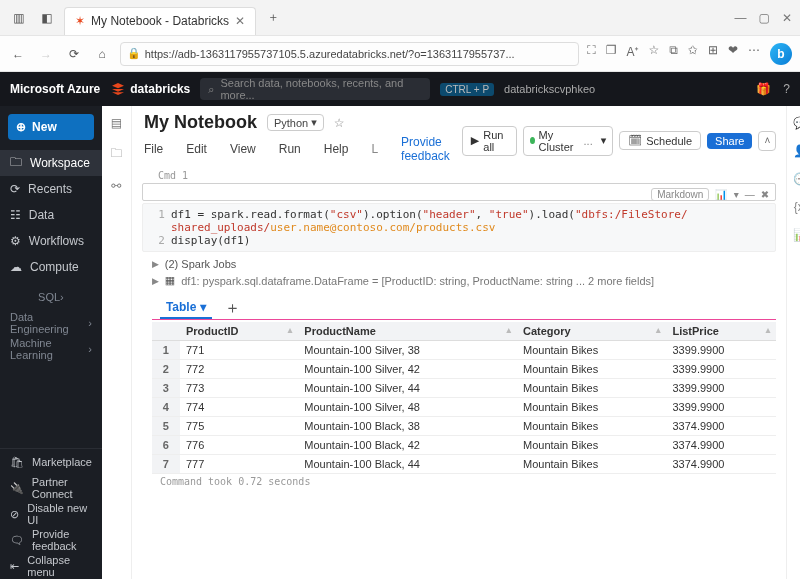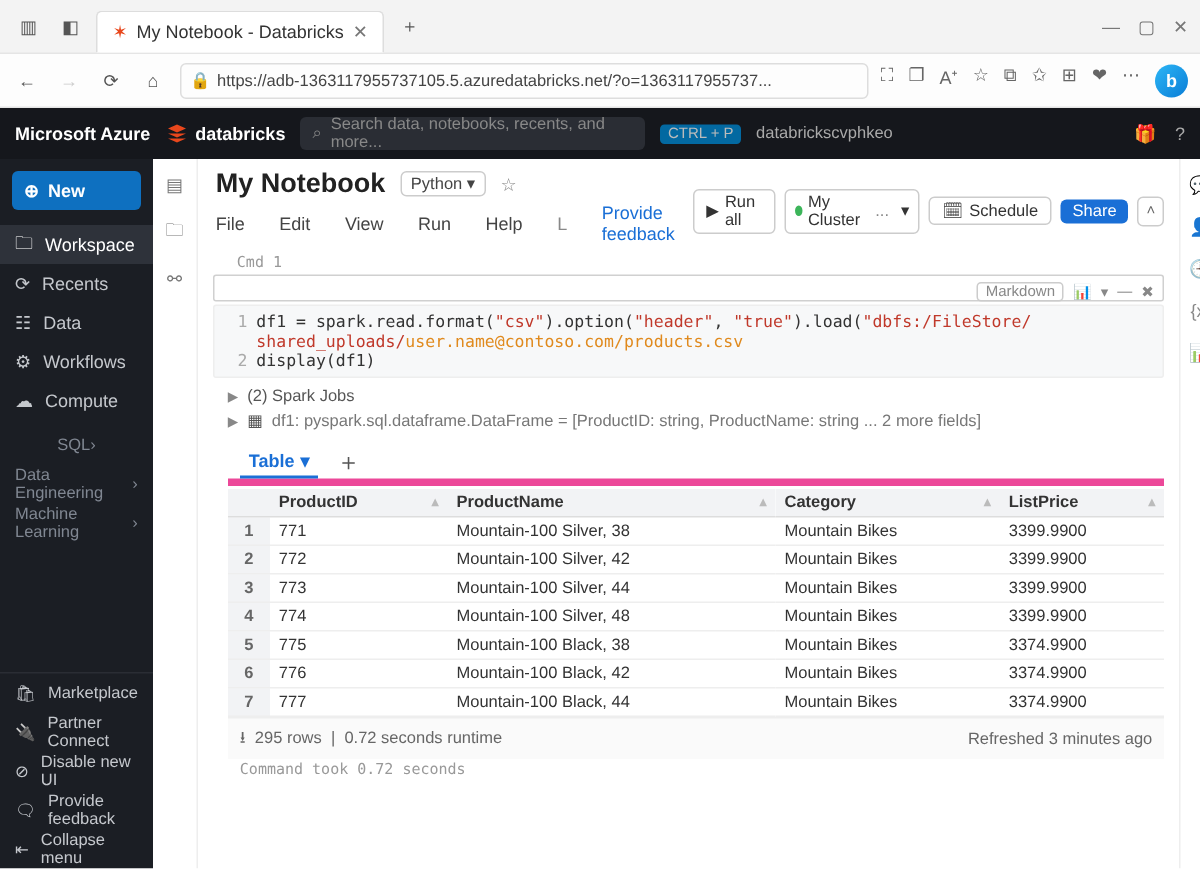--- a/index.html
+++ b/index.html
@@ -13,21 +13,21 @@
 .urlbar .btn{width:20px;height:20px;display:flex;align-items:center;justify-content:center;color:#555}
 .urlfield{flex:1;height:24px;border:1px solid #ddd;border-radius:4px;display:flex;align-items:center;padding:0 6px;font-size:11px;color:#444;overflow:hidden;white-space:nowrap}
 .lock{color:#666;margin-right:4px}
 .urlicons{display:flex;gap:10px;color:#666}
 .bing{width:22px;height:22px;border-radius:50%;background:linear-gradient(135deg,#2cb6f6,#0a7dd6);display:flex;align-items:center;justify-content:center;color:#fff;font-weight:bold;font-size:12px}
 .dbbar{height:34px;background:#15171c;display:flex;align-items:center;color:#ccc;gap:10px;padding:0 10px;font-size:12px}
 .azure{font-weight:600;color:#fff}
 .logo{display:flex;align-items:center;gap:4px;color:#fff;font-weight:600}
 .logo svg{width:16px;height:16px}
 .search{flex:0 0 230px;height:22px;background:#2a2d34;border-radius:4px;display:flex;align-items:center;padding:0 8px;color:#888;font-size:11px;gap:6px}
-.kbd{background:#0369a1;border-radius:3px;padding:1px 5px;font-size:10px;color:#bbb}
+.kbd{background:#0c4a6e;border-radius:3px;padding:1px 5px;font-size:10px;color:#bbb}
 .ws{font-size:11px;color:#aaa}
 .dbicons{margin-left:auto;display:flex;gap:12px;color:#aaa}
 .body{display:flex;height:calc(579px - 36px - 36px - 34px)}
 .sidebar{width:140px;background:#1b1e24;color:#ccc;font-size:12px;display:flex;flex-direction:column}
 .new-btn{margin:8px;background:#0e70c0;color:#fff;border-radius:4px;height:26px;display:flex;align-items:center;gap:6px;padding:0 8px;font-weight:600;cursor:pointer}
 .snav{padding:2px 0}
 .snav .item{height:26px;display:flex;align-items:center;gap:8px;padding:0 10px;color:#c5c8cd;cursor:pointer}
 .snav .item.active{background:#2e323a;color:#fff}
 .snav .hdr{height:26px;display:flex;align-items:center;padding:0 10px;color:#808792;font-size:11px;cursor:pointer;justify-content:center}
 .sbot{margin-top:auto;border-top:1px solid #2a2d34}
@@ -59,21 +59,21 @@
 .codecell{background:#f7f8f9;border:1px solid #eee;border-radius:2px;margin-top:2px;font-family:Consolas,monospace;font-size:11px;padding:4px 0}
 .codeline{display:flex}
 .ln{width:28px;text-align:right;color:#aaa;padding-right:6px;user-select:none}
 .code{flex:1;color:#333;white-space:pre-wrap;padding-right:8px}
 .s{color:#c0392b}
 .fn{color:#333}
 .hl{color:#e08a1e}
 .out{padding:4px 0 0 10px;font-size:11px;color:#555}
 .out .row{display:flex;align-items:center;gap:6px;padding:2px 0}
 .tri{font-size:9px;color:#888}
-.tabsrow{display:flex;align-items:center;gap:12px;border-bottom:5px solid #ec4899;padding:4px 0 0 8px;margin-top:4px}
+.tabsrow{display:flex;align-items:center;gap:12px;border-bottom:1px solid #ec4899;padding:4px 0 0 8px;margin-top:4px}
 .tabsrow .tb{color:#1a6fd6;font-weight:600;border-bottom:2px solid #1a6fd6;padding:3px 6px;font-size:12px;display:flex;align-items:center;gap:4px}
 .plus{font-size:16px;color:#555;cursor:pointer}
 .dtable{width:100%;border-collapse:collapse;font-size:11px;margin-top:2px}
 .dtable th{background:#f2f3f5;text-align:left;padding:3px 6px;border-bottom:1px solid #ddd;color:#333;font-weight:700;position:relative}
 .dtable td{padding:3px 6px;border-bottom:1px solid #eee;color:#333}
 .dtable td.rn{background:#f2f3f5;color:#666;text-align:center;width:28px;font-weight:600}
 .sortic{color:#bbb;font-size:9px;float:right}
 .footer{display:flex;justify-content:space-between;padding:4px 8px;border-top:1px solid #eee;font-size:11px;color:#666;align-items:center;background:#fafafa}
 .cmdtook{font-family:Consolas,monospace;font-size:10px;color:#999;padding:2px 8px}
 .rrail{width:28px;border-left:1px solid #eee;display:flex;flex-direction:column;align-items:center;padding-top:10px;gap:14px;color:#888}
@@ -354,24 +354,20 @@
                 <tr>
                   <td class="rn">7</td>
                   <td>777</td>
                   <td>Mountain-100 Black, 44</td>
                   <td>Mountain Bikes</td>
                   <td>3374.9900</td>
                 </tr>
               </tbody>
           </table>
 
-          <div class="footer">
-            <span><span>⭳</span>&nbsp; <span>295 rows</span> &nbsp;|&nbsp; <span>0.72 seconds runtime</span></span>
-            <span>Refreshed 3 minutes ago</span>
-          </div>
           <div class="cmdtook">Command took 0.72 seconds</div>
         </div>
       </div>
     </div>
 
     <div class="rrail">
       <span>💬</span>
       <span>👤</span>
       <span>🕘</span>
       <span>{x}</span>

